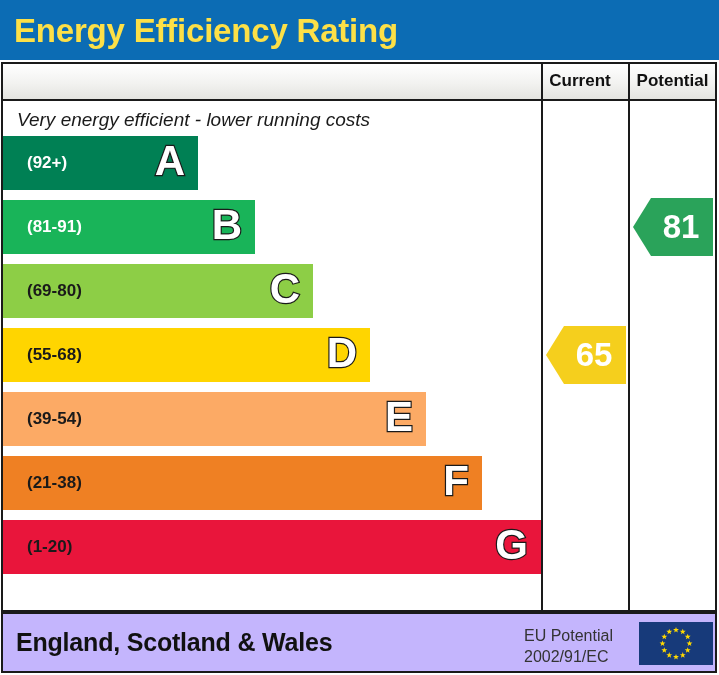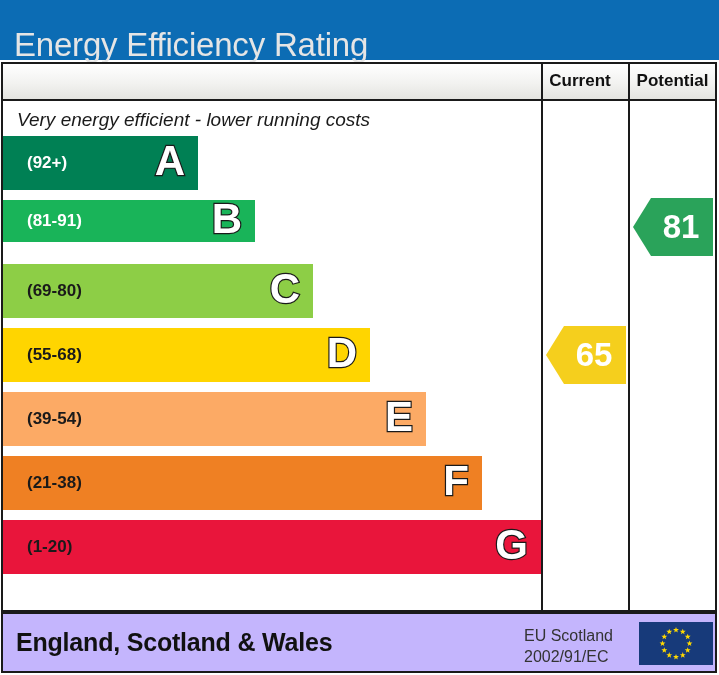--- a/index.html
+++ b/index.html
@@ -2,21 +2,21 @@
 <html><head>
 <meta charset="utf-8">
 <style>
   html,body{margin:0;padding:0;background:#ffffff;}
   body{width:719px;height:675px;font-family:"Liberation Sans",sans-serif;-webkit-font-smoothing:antialiased;}
 
   .epc{position:relative;width:719px;height:675px;box-sizing:border-box;}
 
   
   .titlebar{position:absolute;left:0;top:0;width:719px;height:60px;background:#0c6cb4;}
-  .titlebar .t{position:absolute;left:14px;top:21px;font-size:33px;font-weight:normal;color:#e5e5e5;letter-spacing:-0.2px;line-height:48px;}
+  .titlebar .t{position:absolute;left:14px;top:7px;font-size:33px;font-weight:bold;color:#fde047;letter-spacing:-0.2px;line-height:48px;}
 
   
   .frame{position:absolute;left:1px;top:62px;width:716px;height:550px;box-sizing:border-box;border:2px solid #1a1a1a;background:#ffffff;}
 
   
   .vline{position:absolute;top:0;width:2px;background:#1a1a1a;}
   .vline.c1{left:538px;height:546px;}
   .vline.c2{left:625px;height:546px;}
 
   
@@ -71,21 +71,21 @@
     <div class="vline c1"></div>
     <div class="vline c2"></div>
 
     <div class="cap top">Very energy efficient - lower running costs</div>
 
     <div class="bands" id="bands-host">
         <div class="band" style="top: 0px; width: 195px; height: 54px; background: rgb(0, 128, 84);">
           <span class="rng" style="color: rgb(255, 255, 255);">(92+)</span>
           <span class="ltr">A</span>
         </div>
-        <div class="band" style="top: 64px; width: 252px; height: 42px; background: rgb(25, 180, 89);">
+        <div class="band" style="top: 64px; width: 252px; height: 54px; background: rgb(25, 180, 89);">
           <span class="rng" style="color: rgb(255, 255, 255);">(81-91)</span>
           <span class="ltr">B</span>
         </div>
         <div class="band" style="top: 128px; width: 310px; height: 54px; background: rgb(141, 206, 70);">
           <span class="rng" style="color: rgb(26, 26, 26);">(69-80)</span>
           <span class="ltr">C</span>
         </div>
         <div class="band" style="top: 192px; width: 367px; height: 54px; background: rgb(255, 213, 0);">
           <span class="rng" style="color: rgb(26, 26, 26);">(55-68)</span>
           <span class="ltr">D</span>
@@ -111,21 +111,21 @@
         </div>
         <div class="marker" style="left: 630px; width: 80px; top: 134px; background: rgb(42, 163, 90);">
           <span class="v">81</span>
         </div>
       </div>
   </div>
 
   <div class="footer">
     <div class="region">England, Scotland &amp; Wales</div>
     <div class="dir">
-      <div>EU Scotland</div>
+      <div>EU Potential</div>
       <div>2002/91/EC</div>
     </div>
     <div class="flag">
       <svg width="74" height="43" viewBox="0 0 74 43" aria-hidden="true">
         <g id="eu-stars" fill="#ffd900">
             <path d="M37.00,4.90 L37.77,6.95 L39.95,7.04 L38.24,8.40 L38.82,10.51 L37.00,9.30 L35.18,10.51 L35.76,8.40 L34.05,7.04 L36.23,6.95 Z"></path>
             <path d="M43.75,6.71 L44.52,8.76 L46.70,8.85 L44.99,10.21 L45.57,12.32 L43.75,11.11 L41.93,12.32 L42.51,10.21 L40.80,8.85 L42.98,8.76 Z"></path>
             <path d="M48.69,11.65 L49.46,13.70 L51.64,13.79 L49.93,15.15 L50.51,17.26 L48.69,16.05 L46.87,17.26 L47.45,15.15 L45.74,13.79 L47.93,13.70 Z"></path>
             <path d="M50.50,18.40 L51.27,20.45 L53.45,20.54 L51.74,21.90 L52.32,24.01 L50.50,22.80 L48.68,24.01 L49.26,21.90 L47.55,20.54 L49.73,20.45 Z"></path>
             <path d="M48.69,25.15 L49.46,27.20 L51.64,27.29 L49.93,28.65 L50.51,30.76 L48.69,29.55 L46.87,30.76 L47.45,28.65 L45.74,27.29 L47.93,27.20 Z"></path>

